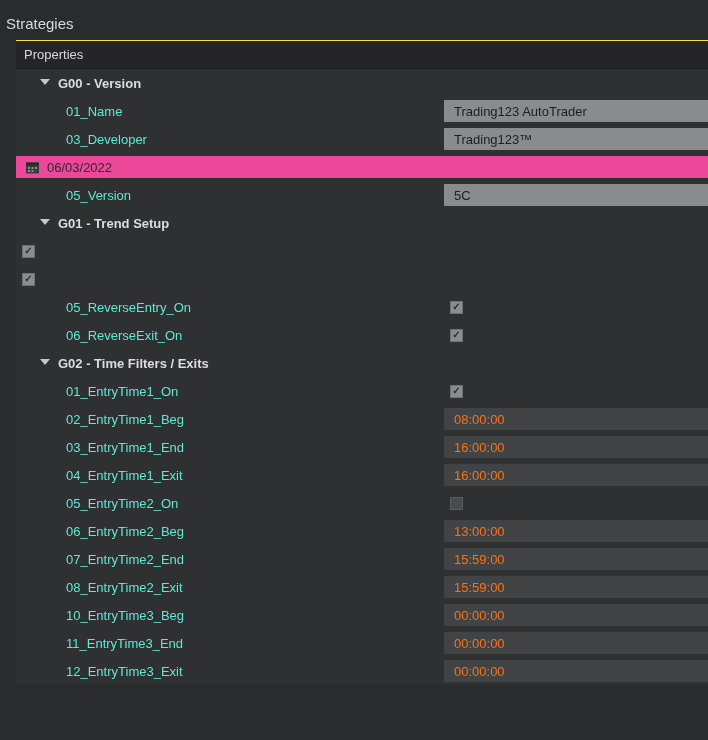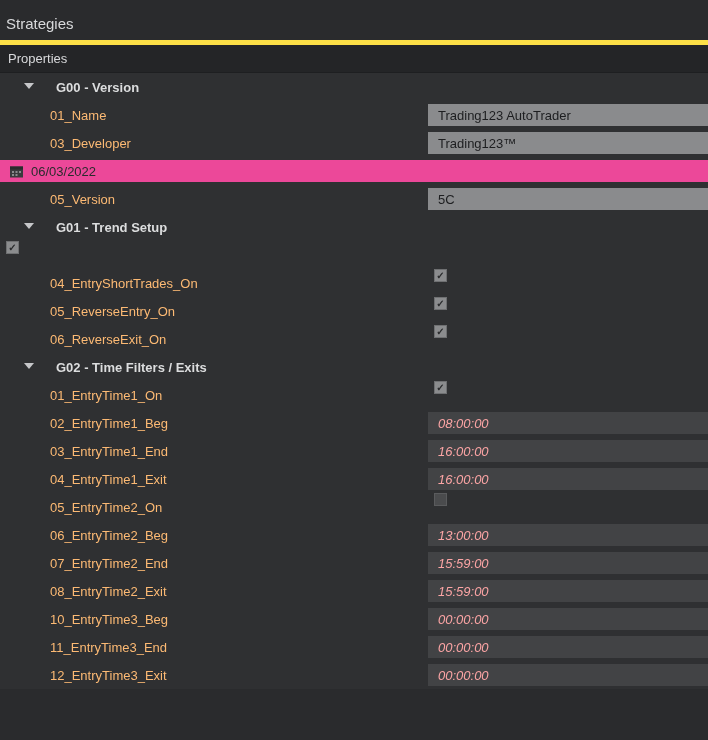--- a/index.html
+++ b/index.html
@@ -12,21 +12,22 @@
     width: 708px;
     height: 740px;
     overflow: hidden;
   }
   .strategies-title {
     padding: 15px 6px 8px 6px;
     font-size: 15px;
     color: #d8d9db;
   }
   .properties-panel {
-    border-top: 5px solid #fde047;
+    margin-left: 16px;
+    border-top: 1px solid #fde047;
   }
   .properties-header {
     padding: 6px 8px;
     background: #242527;
     color: #d8d9db;
     border-bottom: 1px solid #1e1f21;
   }
   .rows {
     background: #2f3032;
   }
@@ -34,32 +35,32 @@
     display: flex;
     align-items: stretch;
     height: 28px;
   }
   .label-col {
     width: 428px;
     display: flex;
     align-items: center;
     box-sizing: border-box;
     padding-left: 24px;
-    color: #fdba74;
+    color: #5eead4;
   }
   .value-col {
     flex: 1;
     display: flex;
+    align-items: center;
     box-sizing: border-box;
   }
   .group-row .label-col {
     padding-left: 24px;
     font-weight: 700;
     color: #dcddde;
-    gap: 14px;
   }
   .group-row {
     background: #2f3032;
   }
   .expand-icon {
     display: inline-block;
     width: 0;
     height: 0;
     border-left: 5px solid transparent;
     border-right: 5px solid transparent;
@@ -88,22 +89,21 @@
   .value-field.readonly-light {
     background: #8a8b8d;
     color: #1d1e20;
   }
   .value-field.date-field {
     background: #ec4899;
     color: #2a2b2d;
   }
   .value-field.input-dark {
     background: #424345;
-    color: #fca5a5;
-    font-style: italic;
+    color: #f97316;
   }
   .cal-icon {
     margin-right: 8px;
   }
   .cal-icon svg { display:block; }
   .checkbox {
     width: 13px;
     height: 13px;
     background: #8b8c8e;
     border: 1px solid #6f7072;
@@ -197,23 +197,20 @@
       </div>
       <div class="value-col"></div>
     </div>
 
     <div class="row child-row">
       <div class="value-col">
           <div class="checkbox checked"></div>
         </div>
     </div>
     <div class="row child-row">
-      <div class="label-col">
-          <span>04_EntryShortTrades_On</span>
-        </div>
       <div class="value-col">
           <div class="checkbox checked"></div>
         </div>
     </div>
     <div class="row child-row">
       <div class="label-col">
           <span>05_ReverseEntry_On</span>
         </div>
       <div class="value-col">
           <div class="checkbox checked"></div>

